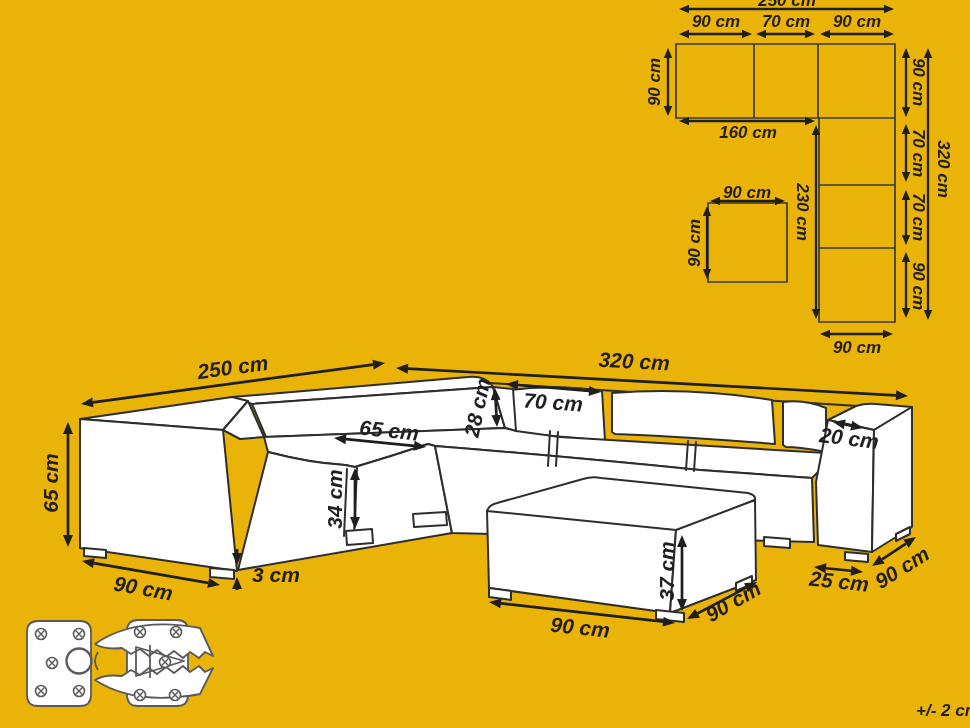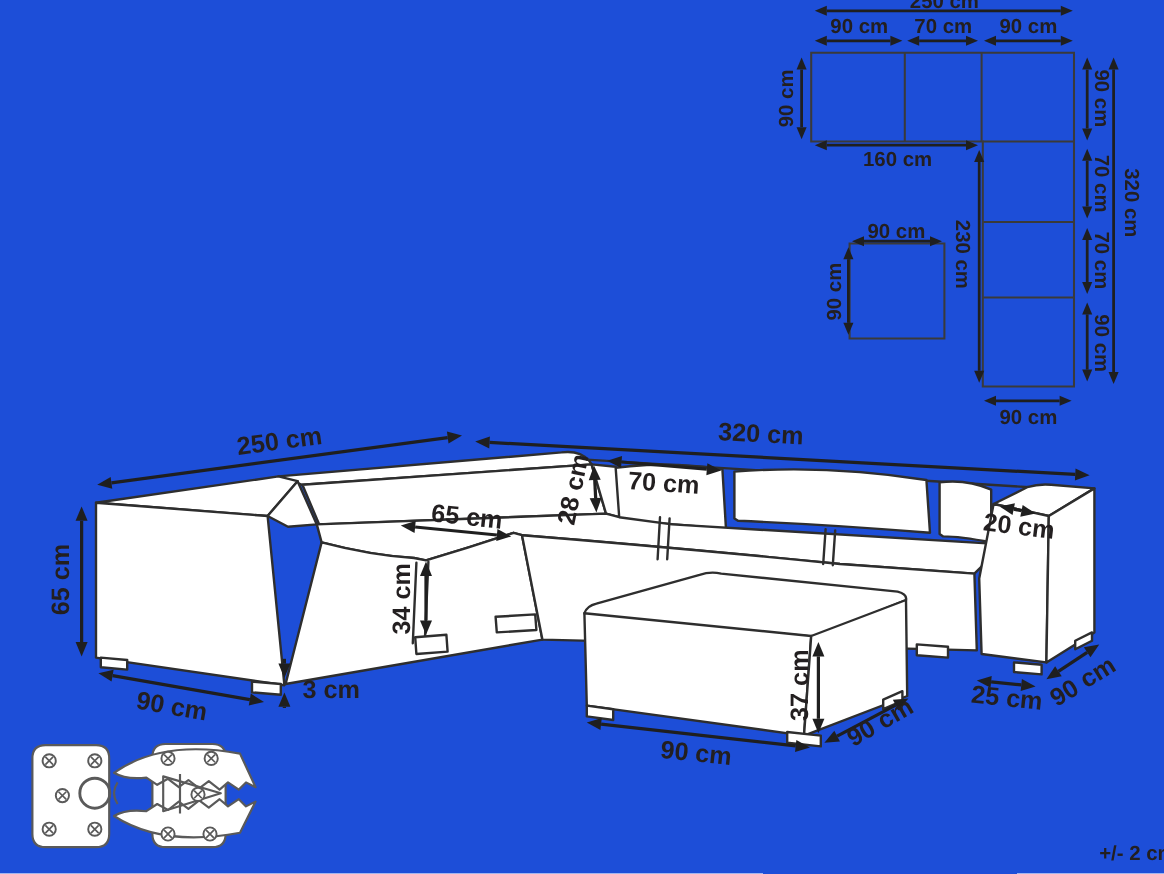--- a/index.html
+++ b/index.html
@@ -1,17 +1,17 @@
 <!DOCTYPE html>
 <html><head>
 <meta charset="utf-8">
 <style>
   html,body{margin:0;padding:0;background:#fff;}
-  .canvas{position:relative;width:970px;height:728px;overflow:hidden;background:#1d4ed8;
-          font-family:"Liberation Sans","DejaVu Sans",sans-serif;}
+  .canvas{position:relative;width:970px;height:728px;overflow:hidden;background:#eab308;
+          font-family:"Liberation Sans","DejaVu Sans",sans-serif;font-style:italic;}
   svg text{font-family:"Liberation Sans","DejaVu Sans",sans-serif;font-weight:bold;fill:#231f20;}
 </style>
 </head>
 <body>
 
 <div class="canvas">
 <svg id="diagram" width="970" height="728" viewBox="0 0 970 728" xmlns="http://www.w3.org/2000/svg">
   <g id="plan-view">
         <path d="M676,44 H895 V322 H819 V118 H676 Z" fill="none" stroke="#3a3a3a" stroke-width="1.7"></path>
         <path d="M754,44 V118" fill="none" stroke="#3a3a3a" stroke-width="1.7"></path>

